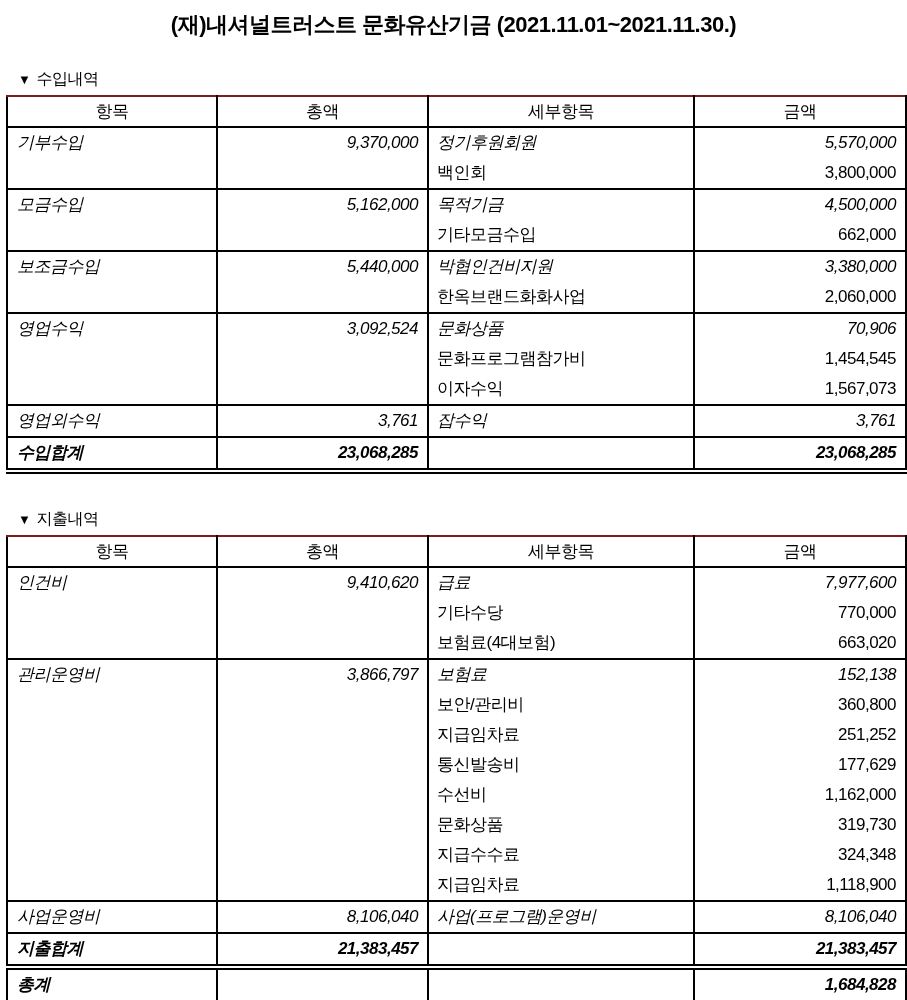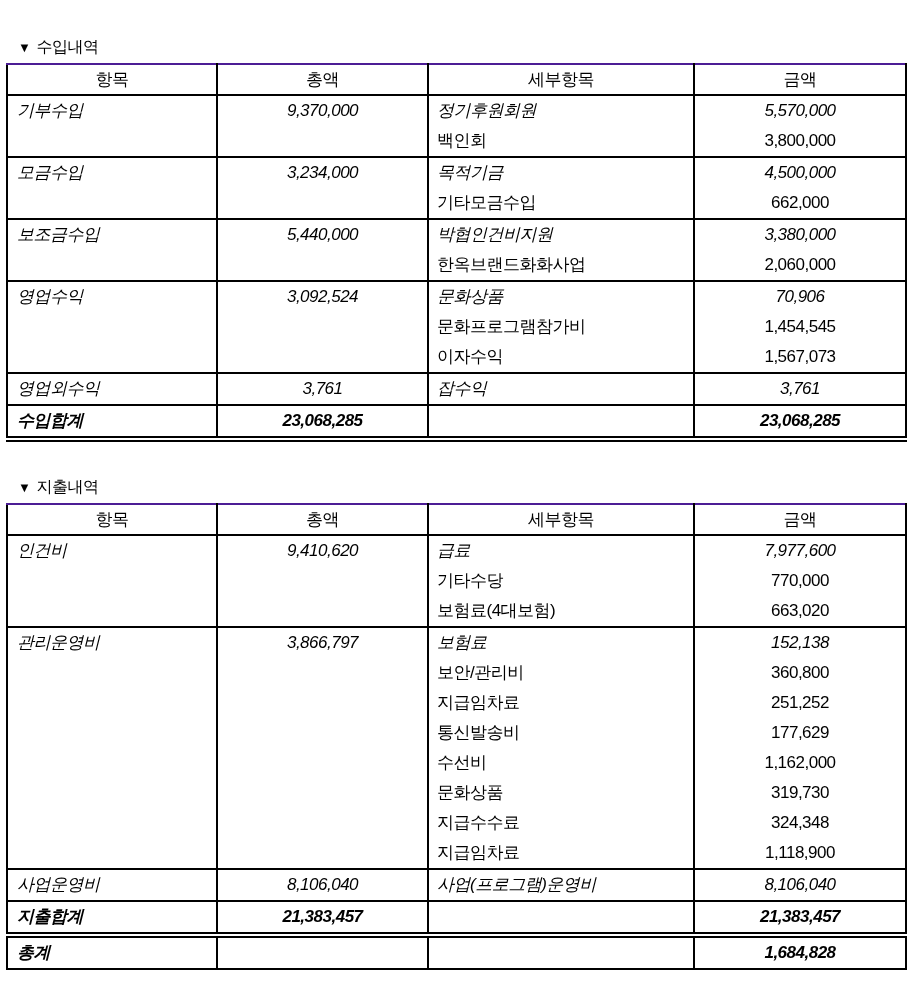--- a/index.html
+++ b/index.html
@@ -57,35 +57,36 @@
     line-height: 30px;
     vertical-align: top;
     white-space: nowrap;
     overflow: hidden;
     font-weight: normal;
   }
   .fin-table thead th {
     height: 29px;
     line-height: 29px;
     text-align: center;
-    border-top: 2px solid #4c1d95;
+    border-top: 2px solid #7f1d1d;
     border-bottom: 2px solid #000000;
   }
   .fin-table td.c-item   { text-align: left; }
-  .fin-table td.c-num    { text-align: center; }
+  .fin-table td.c-num    { text-align: right; }
   .fin-table td.c-detail { text-align: left; padding-left: 8px; }
   .fin-table tr.group-start td { border-top: 2px solid #000000; font-style: italic; }
   .fin-table tr.total-row td { font-weight: bold; }
   .fin-table tr.dbl td { border-bottom: 6px double #000000; }
 </style>
 </head>
 <body>
 
 <div class="page">
 
+  <h1 class="doc-title">(재)내셔널트러스트 문화유산기금 (2021.11.01~2021.11.30.)</h1>
 
   <div class="section">
     <div class="section-label">
       <span class="marker">▼</span>
       <span>수입내역</span>
     </div>
     <table class="fin-table">
       <colgroup>
           <col class="w1">
           <col class="w2">
@@ -106,21 +107,21 @@
             <td class="c-num" rowspan="2">9,370,000</td>
             <td class="c-detail">정기후원회원</td>
             <td class="c-num">5,570,000</td>
           </tr>
           <tr>
             <td class="c-detail">백인회</td>
             <td class="c-num">3,800,000</td>
           </tr>
           <tr class="group-start">
             <td class="c-item" rowspan="2">모금수입</td>
-            <td class="c-num" rowspan="2">3,234,000</td>
+            <td class="c-num" rowspan="2">5,162,000</td>
             <td class="c-detail">목적기금</td>
             <td class="c-num">4,500,000</td>
           </tr>
           <tr>
             <td class="c-detail">기타모금수입</td>
             <td class="c-num">662,000</td>
           </tr>
           <tr class="group-start">
             <td class="c-item" rowspan="2">보조금수입</td>
             <td class="c-num" rowspan="2">5,440,000</td>

